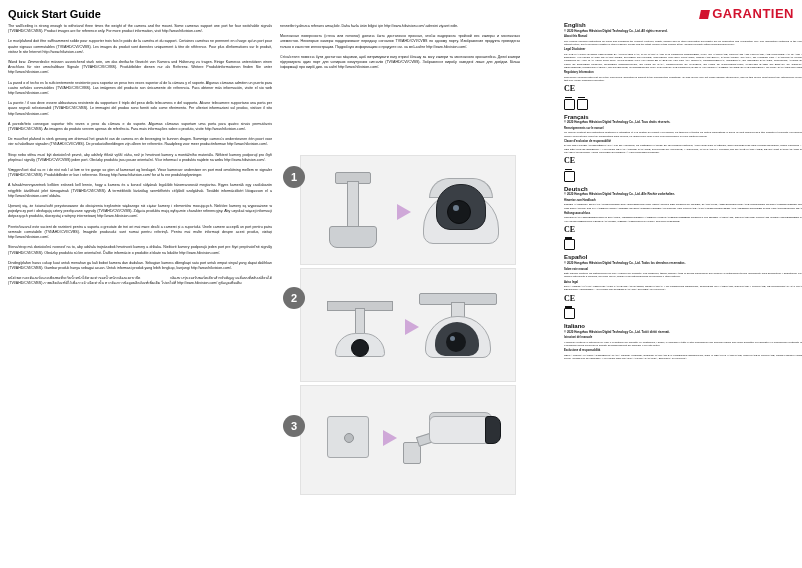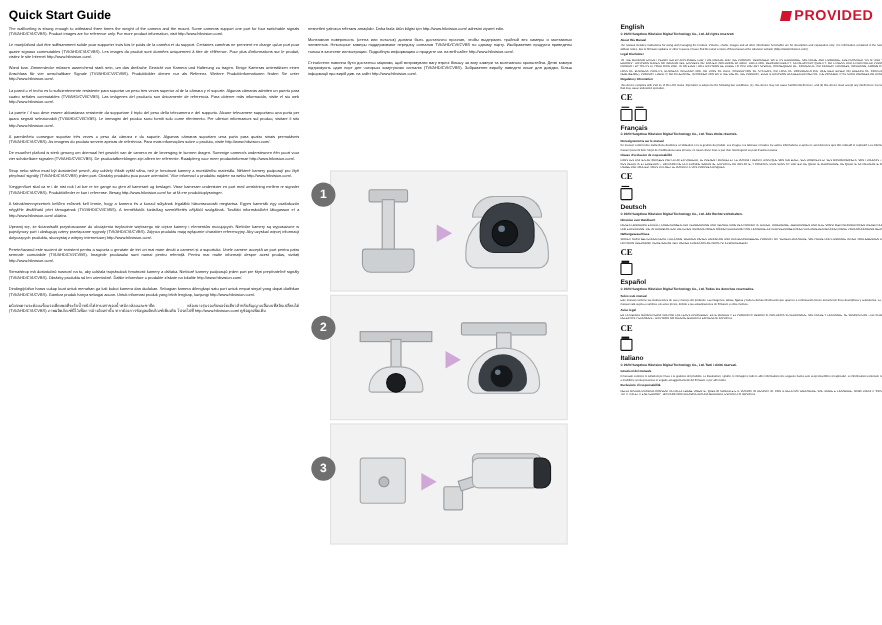--- a/index.html
+++ b/index.html
@@ -180,21 +180,21 @@
   .bulletcam .shade{position:absolute;left:30px;top:4px;width:62px;height:7px;background:#d2d4d6;border:.8px solid #a6a9ac;border-radius:5px 8px 0 0;}
 </style>
 </head>
 <body>
 
 <div class="page">
 
   <div class="title">Quick Start Guide</div>
 
   <div class="brand">
-    <span class="mark"></span><span>PROVIDED</span>
+    <span class="mark"></span><span>GARANTIEN</span>
   </div>
 
   <div class="col" id="col1">
     <p>The wall/ceiling is strong enough to withstand three times the weight of the camera and the mount. Some cameras support one port for four switchable signals (TVI/AHD/CVI/CVBS). Product images are for reference only. For more product information, visit http://www.hikvision.com/.</p>
     <p>Le mur/plafond doit être suffisamment solide pour supporter trois fois le poids de la caméra et du support. Certaines caméras ne prennent en charge qu'un port pour quatre signaux commutables (TVI/AHD/CVI/CVBS). Les images du produit sont données uniquement à titre de référence. Pour plus d'informations sur le produit, visitez le site Internet http://www.hikvision.com/.</p>
     <p>Wand bzw. Zimmerdecke müssen ausreichend stark sein, um das dreifache Gewicht von Kamera und Halterung zu tragen. Einige Kameras unterstützen einen Anschluss für vier umschaltbare Signale (TVI/AHD/CVI/CVBS). Produktbilder dienen nur als Referenz. Weitere Produktinformationen finden Sie unter http://www.hikvision.com/.</p>
     <p>La pared o el techo es lo suficientemente resistente para soportar un peso tres veces superior al de la cámara y el soporte. Algunas cámaras admiten un puerto para cuatro señales conmutables (TVI/AHD/CVI/CVBS). Las imágenes del producto son únicamente de referencia. Para obtener más información, visite el sio web http://www.hikvision.com/.</p>
     <p>La parete / il soo deve essere abbastanza resistente da sopportare il triplo del peso della telecamera e del supporto. Alcune telecamere supportano una porta per quaro segnali selezionabili (TVI/AHD/CVI/CVBS). Le immagini del prodoo sono forniti solo come riferimento. Per ulteriori informazioni sul prodoo, visitare il sito http://www.hikvision.com/.</p>
     <p>A parede/teto consegue suportar três vezes o peso da câmara e do suporte. Algumas câmaras suportam uma porta para quatro sinais permutáveis (TVI/AHD/CVI/CVBS). As imagens do produto servem apenas de referência. Para mais informações sobre o produto, visite http://www.hikvision.com/.</p>
     <p>De muur/het plafond is sterk genoeg om driemaal het gewicht van de camera en de bevesging te kunnen dragen. Sommige camera's ondersteunen één poort voor vier schakelbare signalen (TVI/AHD/CVI/CVBS). De productafbeeldingen zijn alleen ter referentie. Raadpleeg voor meer productinformae http://www.hikvision.com/.</p>

